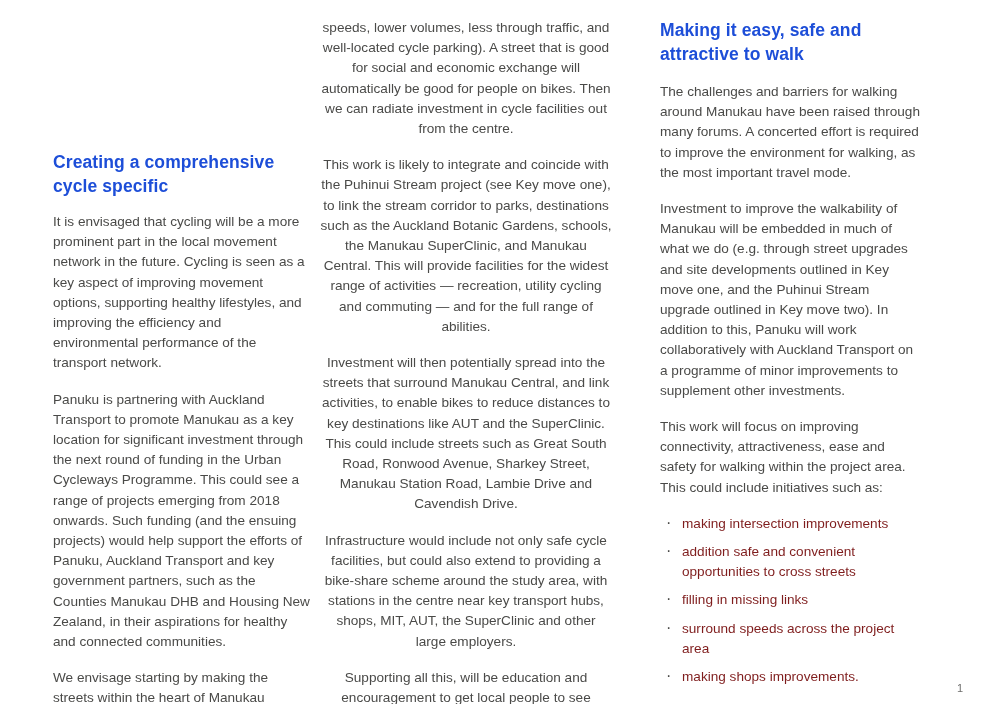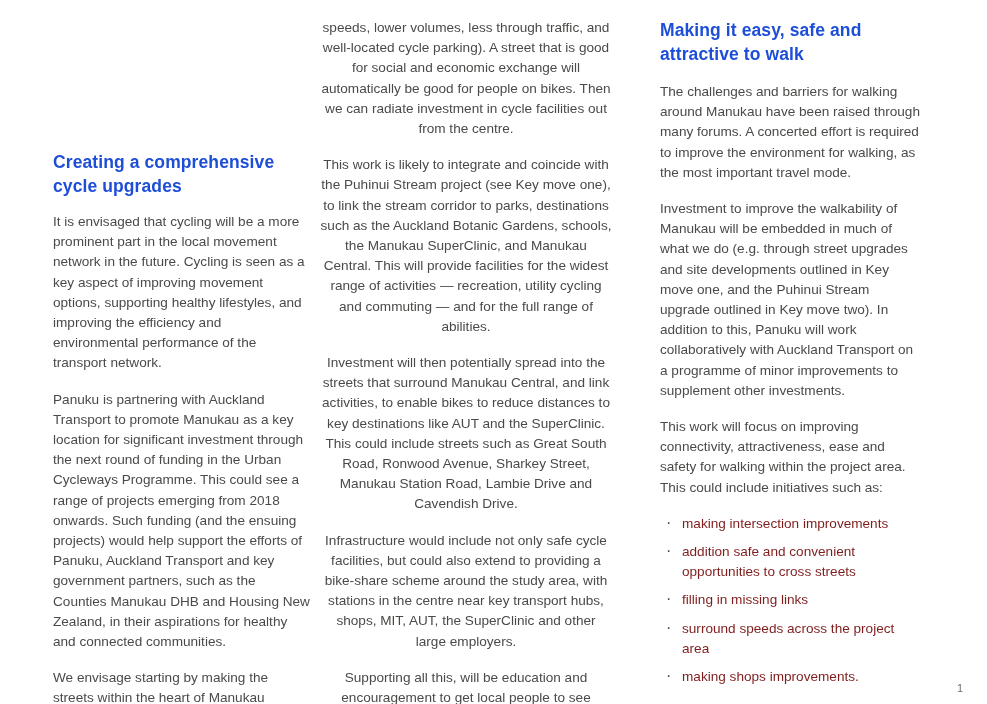--- a/index.html
+++ b/index.html
@@ -109,21 +109,21 @@
     color: #6e6e6c;
   }
 </style>
 </head>
 <body>
 
 <div class="page">
   <div class="columns">
 
     <div class="col col-1">
-      <h2>Creating a comprehensive cycle upgrades</h2>
+      <h2>Creating a comprehensive cycle specific</h2>
       <p>It is envisaged that cycling will be a more prominent part in the local movement network in the future. Cycling is seen as a key aspect of improving movement options, supporting healthy lifestyles, and improving the efficiency and environmental performance of the transport network.</p>
       <p>Panuku is partnering with Auckland Transport to promote Manukau as a key location for significant investment through the next round of funding in the Urban Cycleways Programme. This could see a range of projects emerging from 2018 onwards. Such funding (and the ensuing projects) would help support the efforts of Panuku, Auckland Transport and key government partners, such as the Counties Manukau DHB and Housing New Zealand, in their aspirations for healthy and connected communities.</p>
       <p>We envisage starting by making the streets within the heart of Manukau Central safe for cycling, without the need for specific infrastructure (measures may include lower</p>
     </div>
 
     <div class="col col-2">
       <p>speeds, lower volumes, less through traffic, and well-located cycle parking). A street that is good for social and economic exchange will automatically be good for people on bikes. Then we can radiate investment in cycle facilities out from the centre.</p>
       <p>This work is likely to integrate and coincide with the Puhinui Stream project (see Key move one), to link the stream corridor to parks, destinations such as the Auckland Botanic Gardens, schools, the Manukau SuperClinic, and Manukau Central. This will provide facilities for the widest range of activities — recreation, utility cycling and commuting — and for the full range of abilities.</p>
       <p>Investment will then potentially spread into the streets that surround Manukau Central, and link activities, to enable bikes to reduce distances to key destinations like AUT and the SuperClinic. This could include streets such as Great South Road, Ronwood Avenue, Sharkey Street, Manukau Station Road, Lambie Drive and Cavendish Drive.</p>
       <p>Infrastructure would include not only safe cycle facilities, but could also extend to providing a bike-share scheme around the study area, with stations in the centre near key transport hubs, shops, MIT, AUT, the SuperClinic and other large employers.</p>

